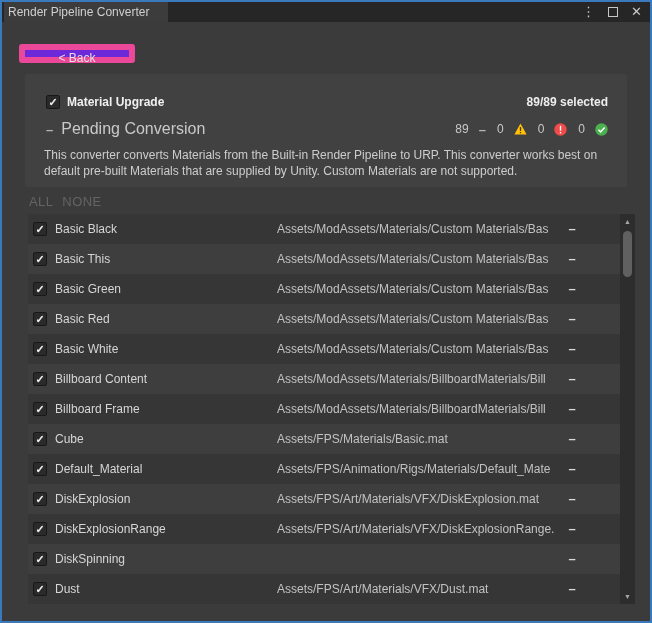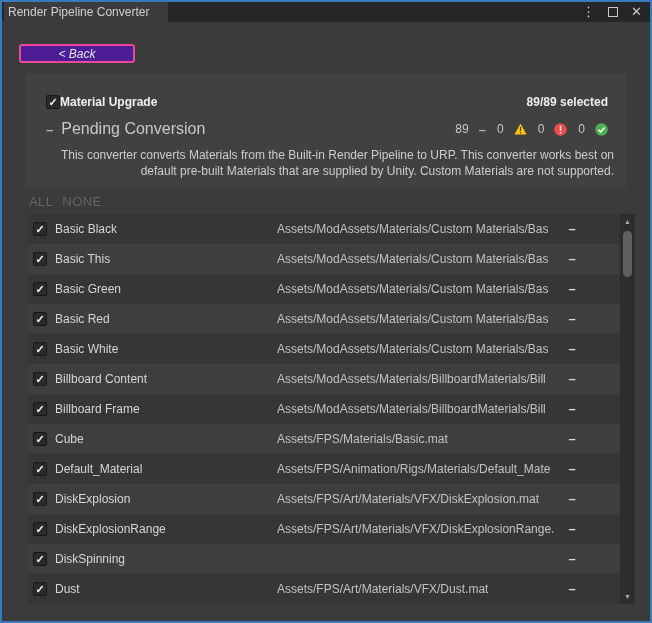--- a/index.html
+++ b/index.html
@@ -18,48 +18,48 @@
     padding-left:4px; white-space:nowrap; overflow:hidden;
   }
   .win-controls { position:absolute; right:8px; top:0; height:20px; display:flex; align-items:center; gap:13px; }
   .kebab { color:#C8C8C8; font-size:13px; line-height:20px; cursor:default; }
   .maxbox { width:10px; height:10px; border:1.5px solid #C8C8C8; display:inline-block; }
   .closex { color:#C8C8C8; font-size:13px; line-height:20px; }
 
   
   .back-btn {
     position:absolute; left:17px; top:42px; width:116px; height:19px;
-    background:#4c1d95; border:2px solid #ec4899; border-radius:3px;
-    color:#E2E2E2; font-size:12px; text-align:center; line-height:17px;font-style:italic;
+    background:#6d28d9; border:6px solid #ec4899; border-radius:3px;
+    color:#E2E2E2; font-size:12px; text-align:center; line-height:17px;
   }
 
   
   .info-box {
     position:absolute; left:23px; top:72px; width:602px; height:113px;
     background:#414141; border-radius:3px;
   }
   .checkbox {
     width:14px; height:14px; background:#2A2A2A; border:1px solid #181818; border-radius:2px;
     display:inline-flex; align-items:center; justify-content:center;
   }
   .checkbox .check { color:#EDEDED; font-size:11px; font-weight:bold; line-height:1; }
 
   .conv-header { position:absolute; left:21px; top:20px; right:19px; height:16px; display:flex; align-items:center; }
-  .conv-title { margin-left:0; color:#F0F0F0; font-size:12px; font-weight:bold; }
+  .conv-title { margin-left:7px; color:#F0F0F0; font-size:12px; font-weight:bold; }
   .conv-selected { margin-left:auto; color:#EDEDED; font-size:12px; font-weight:bold; }
 
   .conv-status { position:absolute; left:21px; top:47px; right:19px; height:16px; display:flex; align-items:center; }
   .dash-glyph { color:#B4B4B4; font-size:13px; font-weight:bold; line-height:1; }
   .status-label { margin-left:8px; color:#C9C9C9; font-size:16px; }
   .status-counts { margin-left:auto; display:flex; align-items:center; gap:11px; }
   .count-group { display:flex; align-items:center; gap:10px; color:#C9C9C9; font-size:12px; }
 
   .conv-desc {
     position:absolute; left:19px; top:73px; width:570px;
-    color:#CDCDCD; font-size:12px; line-height:16px;text-align:right;
+    color:#CDCDCD; font-size:12px; line-height:16px;
   }
 
   
   .list-controls { position:absolute; left:27px; top:192px; display:flex; gap:9px; }
   .sel-link { color:#646464; font-size:13px; letter-spacing:0.4px; }
 
   
   .list { position:absolute; left:26px; top:212px; width:592px; height:390px; overflow:hidden; }
   .row { position:relative; height:30px; }
   .row-odd  { background:#363636; }

